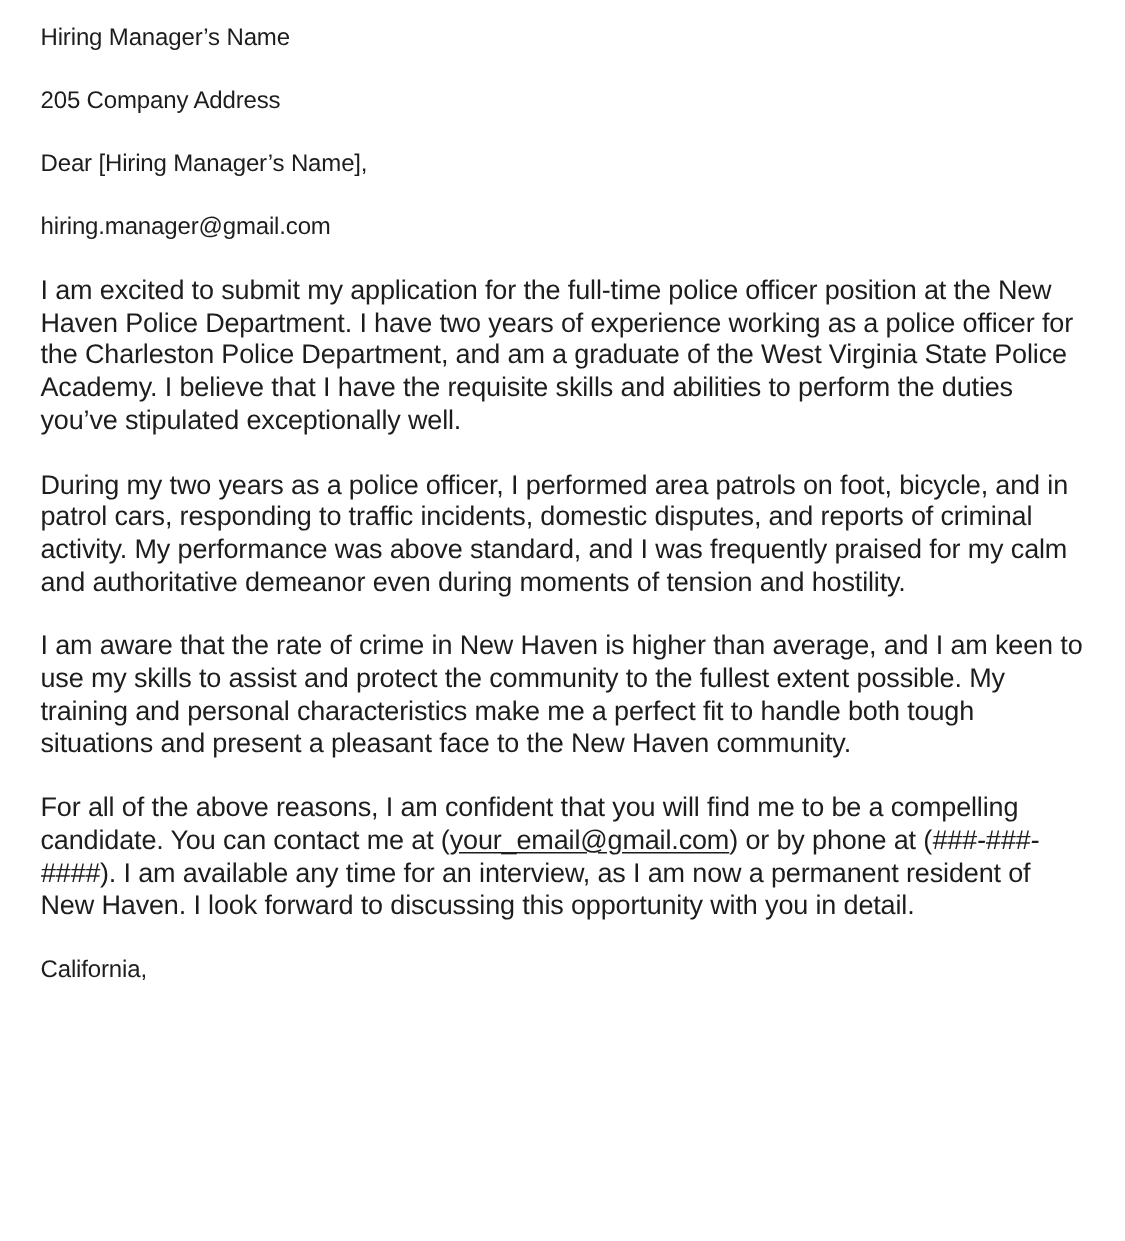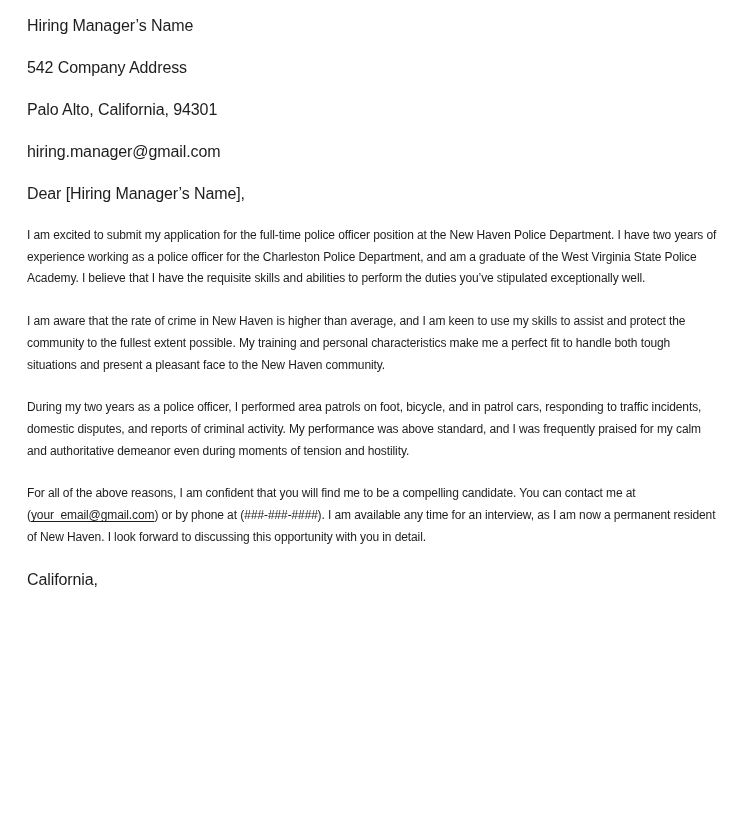--- a/index.html
+++ b/index.html
@@ -17,21 +17,21 @@
     padding: 15px 27px 0 27px;
     overflow: hidden;
   }
   .hline {
     font-size: 16px;
     line-height: 22px;
     letter-spacing: -0.1px;
     margin: 0 0 20px 0;
   }
   .para {
-    font-size: 12px;
+    font-size: 18px;
     line-height: 21.7px;
     letter-spacing: -0.1px;
     margin: 0 0 21px 0;
     max-width: 696px;
   }
   .email-link {
     color: inherit;
     text-decoration: underline;
     text-underline-offset: 2px;
     cursor: pointer;
@@ -39,29 +39,28 @@
   .italic {
     font-style: italic;
   }
 </style>
 </head>
 <body>
 
 <div class="page">
 
   <p class="hline">Hiring Manager’s Name</p>
-  <p class="hline">542 Company Address</p>
-  <p class="hline">Palo Alto, California, 94301</p>
+  <p class="hline">205 Company Address</p>
+  <p class="hline">Dear [Hiring Manager’s Name],</p>
+
   <p class="hline">hiring.manager@gmail.com</p>
-
-  <p class="hline">Dear [Hiring Manager’s Name],</p>
 
   <p class="para">I am excited to submit my application for the full-time police officer position at the New Haven Police Department. I have two years of experience working as a police officer for the Charleston Police Department, and am a graduate of the West Virginia State Police Academy. I believe that I have the requisite skills and abilities to perform the duties you’ve stipulated exceptionally well.</p>
 
+  <p class="para">During my two years as a police officer, I performed area patrols on foot, bicycle, and in patrol cars, responding to traffic incidents, domestic disputes, and reports of criminal activity. My performance was above standard, and I was frequently praised for my calm and authoritative demeanor even during moments of tension and hostility.</p>
+
   <p class="para">I am aware that the rate of crime in New Haven is higher than average, and I am keen to use my skills to assist and protect the community to the fullest extent possible. My training and personal characteristics make me a perfect fit to handle both tough situations and present a pleasant face to the New Haven community.</p>
-
-  <p class="para">During my two years as a police officer, I performed area patrols on foot, bicycle, and in patrol cars, responding to traffic incidents, domestic disputes, and reports of criminal activity. My performance was above standard, and I was frequently praised for my calm and authoritative demeanor even during moments of tension and hostility.</p>
 
   <p class="para"><span>For all of the above reasons, I am confident that you will find me to be a compelling candidate. You can contact me at (</span><span class="email-link">your_email@gmail.com</span><span>) or by phone at (</span><span class="italic">###-###-####</span><span>). I am available any time for an interview, as I am now a permanent resident of New Haven. I look forward to discussing this opportunity with you in detail.</span></p>
 
   <p class="hline">California,</p>
 
 </div>
 
 </body></html>

